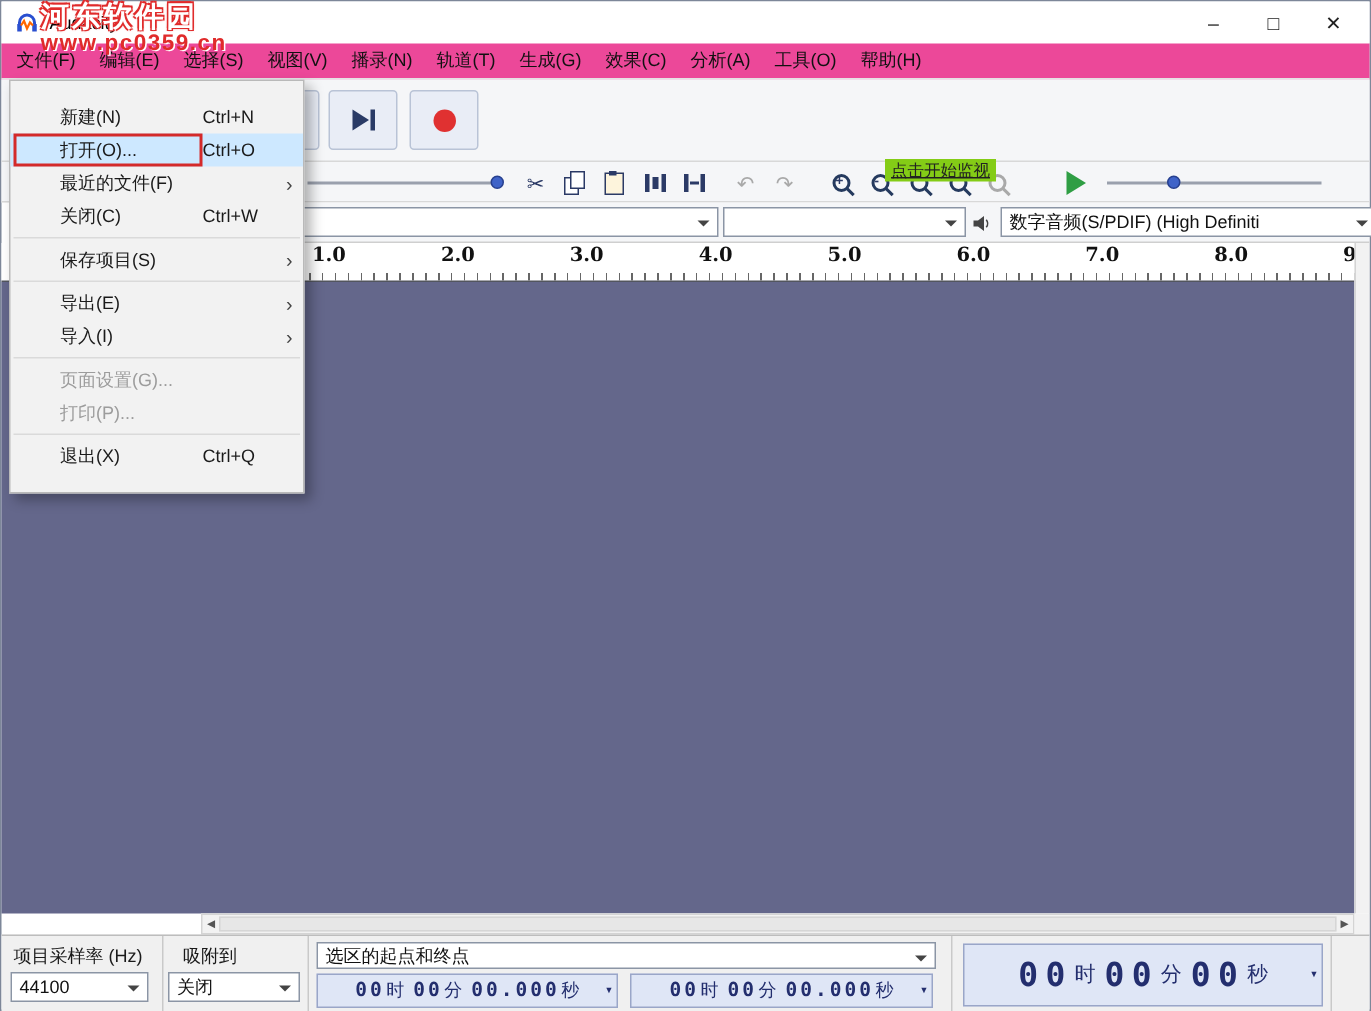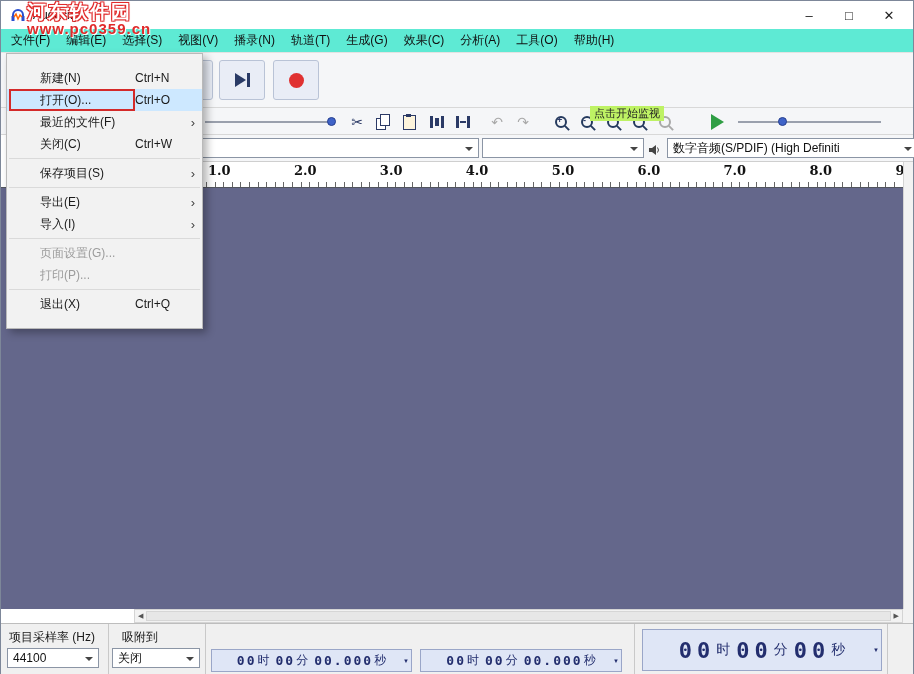--- a/index.html
+++ b/index.html
@@ -17,21 +17,21 @@
       font-size:13px;color:#222;}
 
   
   .watermark{position:absolute;left:26px;top:1px;z-index:60;pointer-events:none;line-height:1.05;}
   .wm1{font-size:19px;font-weight:bold;letter-spacing:2px;color:#fff;
        text-shadow:-1px -1px 0 #e02b2b,1px -1px 0 #e02b2b,-1px 1px 0 #e02b2b,1px 1px 0 #e02b2b,0 0 2px #e02b2b;}
   .wm2{font-size:15px;font-weight:bold;letter-spacing:1px;color:#e02b2b;margin-top:-1px;
        text-shadow:1px 1px 0 #fff;text-align:right;}
 
   
-  #menubar{position:absolute;left:0;top:28px;right:0;height:24px;background:#5eead4;
+  #menubar{position:absolute;left:0;top:28px;right:0;height:24px;background:#ec4899;
            display:flex;align-items:flex-start;padding-left:2px;border-bottom:1px solid #e3e3e3;box-sizing:border-box;}
   .mb-item{font-size:12px;color:#111;padding:0 8px;line-height:23px;white-space:nowrap;}
 
   
   #tb-top{position:absolute;left:0;top:52px;right:0;height:55px;background:#f5f6f8;
           border-bottom:1px solid #d8d8d8;box-sizing:border-box;}
   .tbtn{position:absolute;top:7px;width:46px;height:40px;background:#e9edf6;border:1px solid #b9c3d6;
         border-radius:3px;display:flex;align-items:center;justify-content:center;box-sizing:border-box;}
   .tri-r{width:0;height:0;border-top:7px solid transparent;border-bottom:7px solid transparent;border-left:11px solid #2a3b66;}
   .tri-l{width:0;height:0;border-top:7px solid transparent;border-bottom:7px solid transparent;border-right:11px solid #2a3b66;}
@@ -61,21 +61,21 @@
   .m-icon{width:14px;display:flex;align-items:center;justify-content:center;}
   .m-lr{display:flex;flex-direction:column;justify-content:space-between;font-size:8px;color:#333;padding:1px 0;}
   .m-scale{flex:1;position:relative;}
   .m-nums{height:10px;display:flex;justify-content:space-between;font-size:8px;color:#222;padding:0 2px;}
   .m-nums-in{height:10px;display:flex;font-size:8px;color:#222;padding:0 2px;}
   .grpL{width:118px;display:flex;justify-content:space-between;}
   .grpR{width:195px;margin-left:auto;display:flex;justify-content:space-between;}
   .m-bars{position:absolute;left:0;right:0;top:10px;bottom:0;display:flex;flex-direction:column;gap:1px;}
   .m-bar{flex:1;background:#ededed;border:1px solid #c2c2c2;box-sizing:border-box;
          background-image:repeating-linear-gradient(90deg,#cbcbcb 0 1px,transparent 1px 21px);}
-  .monitor{position:absolute;left:96px;top:-1px;font-size:11px;color:#222;background:#bef264;padding:0 4px;z-index:2;white-space:nowrap;}
+  .monitor{position:absolute;left:96px;top:-1px;font-size:11px;color:#222;background:#84cc16;padding:0 4px;z-index:2;white-space:nowrap;text-decoration:underline;}
 
   #tb-mid{position:absolute;left:0;top:107px;right:0;height:27px;background:#f5f6f8;
           border-bottom:1px solid #d8d8d8;box-sizing:border-box;}
   .slider-track{position:absolute;height:2px;background:#9aa0ad;}
   .slider-thumb{position:absolute;width:9px;height:9px;border-radius:50%;background:#3f63c8;border:1px solid #27408f;box-sizing:border-box;}
   .ebtn{position:absolute;top:2px;width:24px;height:23px;display:flex;align-items:center;justify-content:center;
         color:#2b3a66;font-size:14px;}
   .ebtn.gray{color:#a9a9a9;}
   .ic-copy{position:relative;width:14px;height:15px;}
   .ic-copy::before,.ic-copy::after{content:"";position:absolute;width:8px;height:10px;border:1px solid #2b3a66;background:#fff;}
@@ -379,20 +379,21 @@
 
   <div id="statusbar">
     <span class="sb-label" style="left:8px;top:5px">项目采样率 (Hz)</span>
     <div class="combo" style="left:6px;top:24px;width:92px">44100</div>
 
     <div class="divider" style="left:107px"></div>
     <span class="sb-label" style="left:121px;top:5px">吸附到</span>
     <div class="combo" style="left:111px;top:24px;width:88px">关闭</div>
 
     <div class="divider" style="left:204px"></div>
+    <div class="combo" style="left:210px;top:4px;width:413px;height:18px;line-height:16px">选区的起点和终点</div>
 
     <div class="counter" style="left:210px;top:25px;width:201px;height:23px">
       <span class="d">00</span>
       <span class="u">时</span>
       <span class="d">00</span>
       <span class="u">分</span>
       <span class="d">00.000</span>
       <span class="u">秒</span>
       <span class="arr">▼</span>
     </div>

